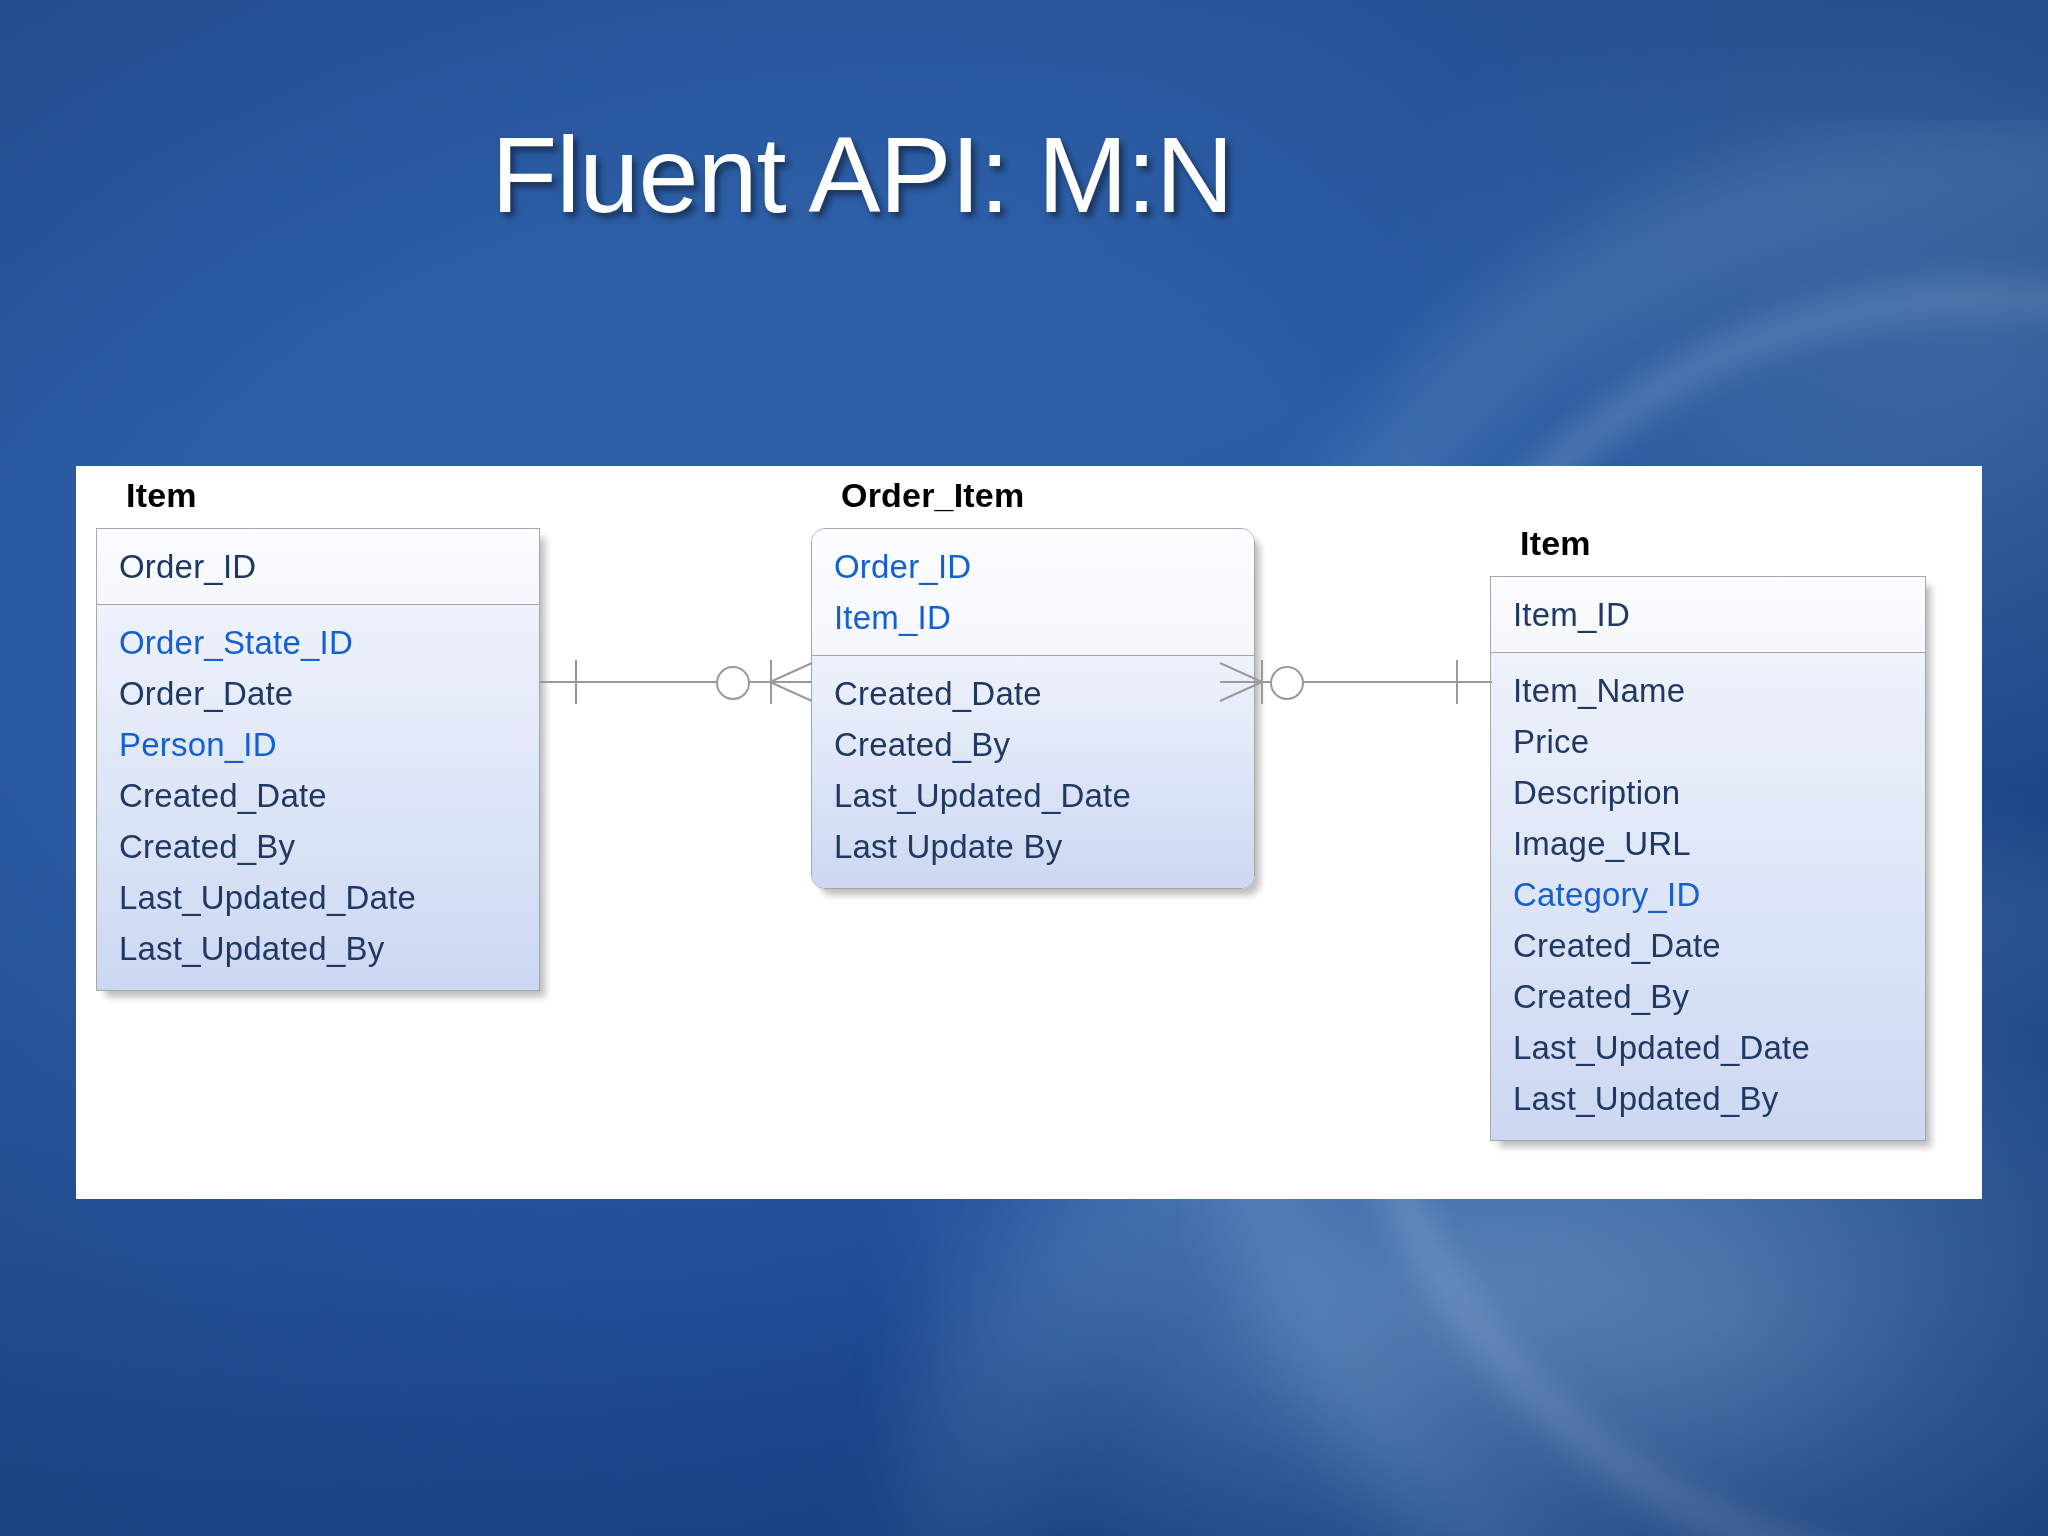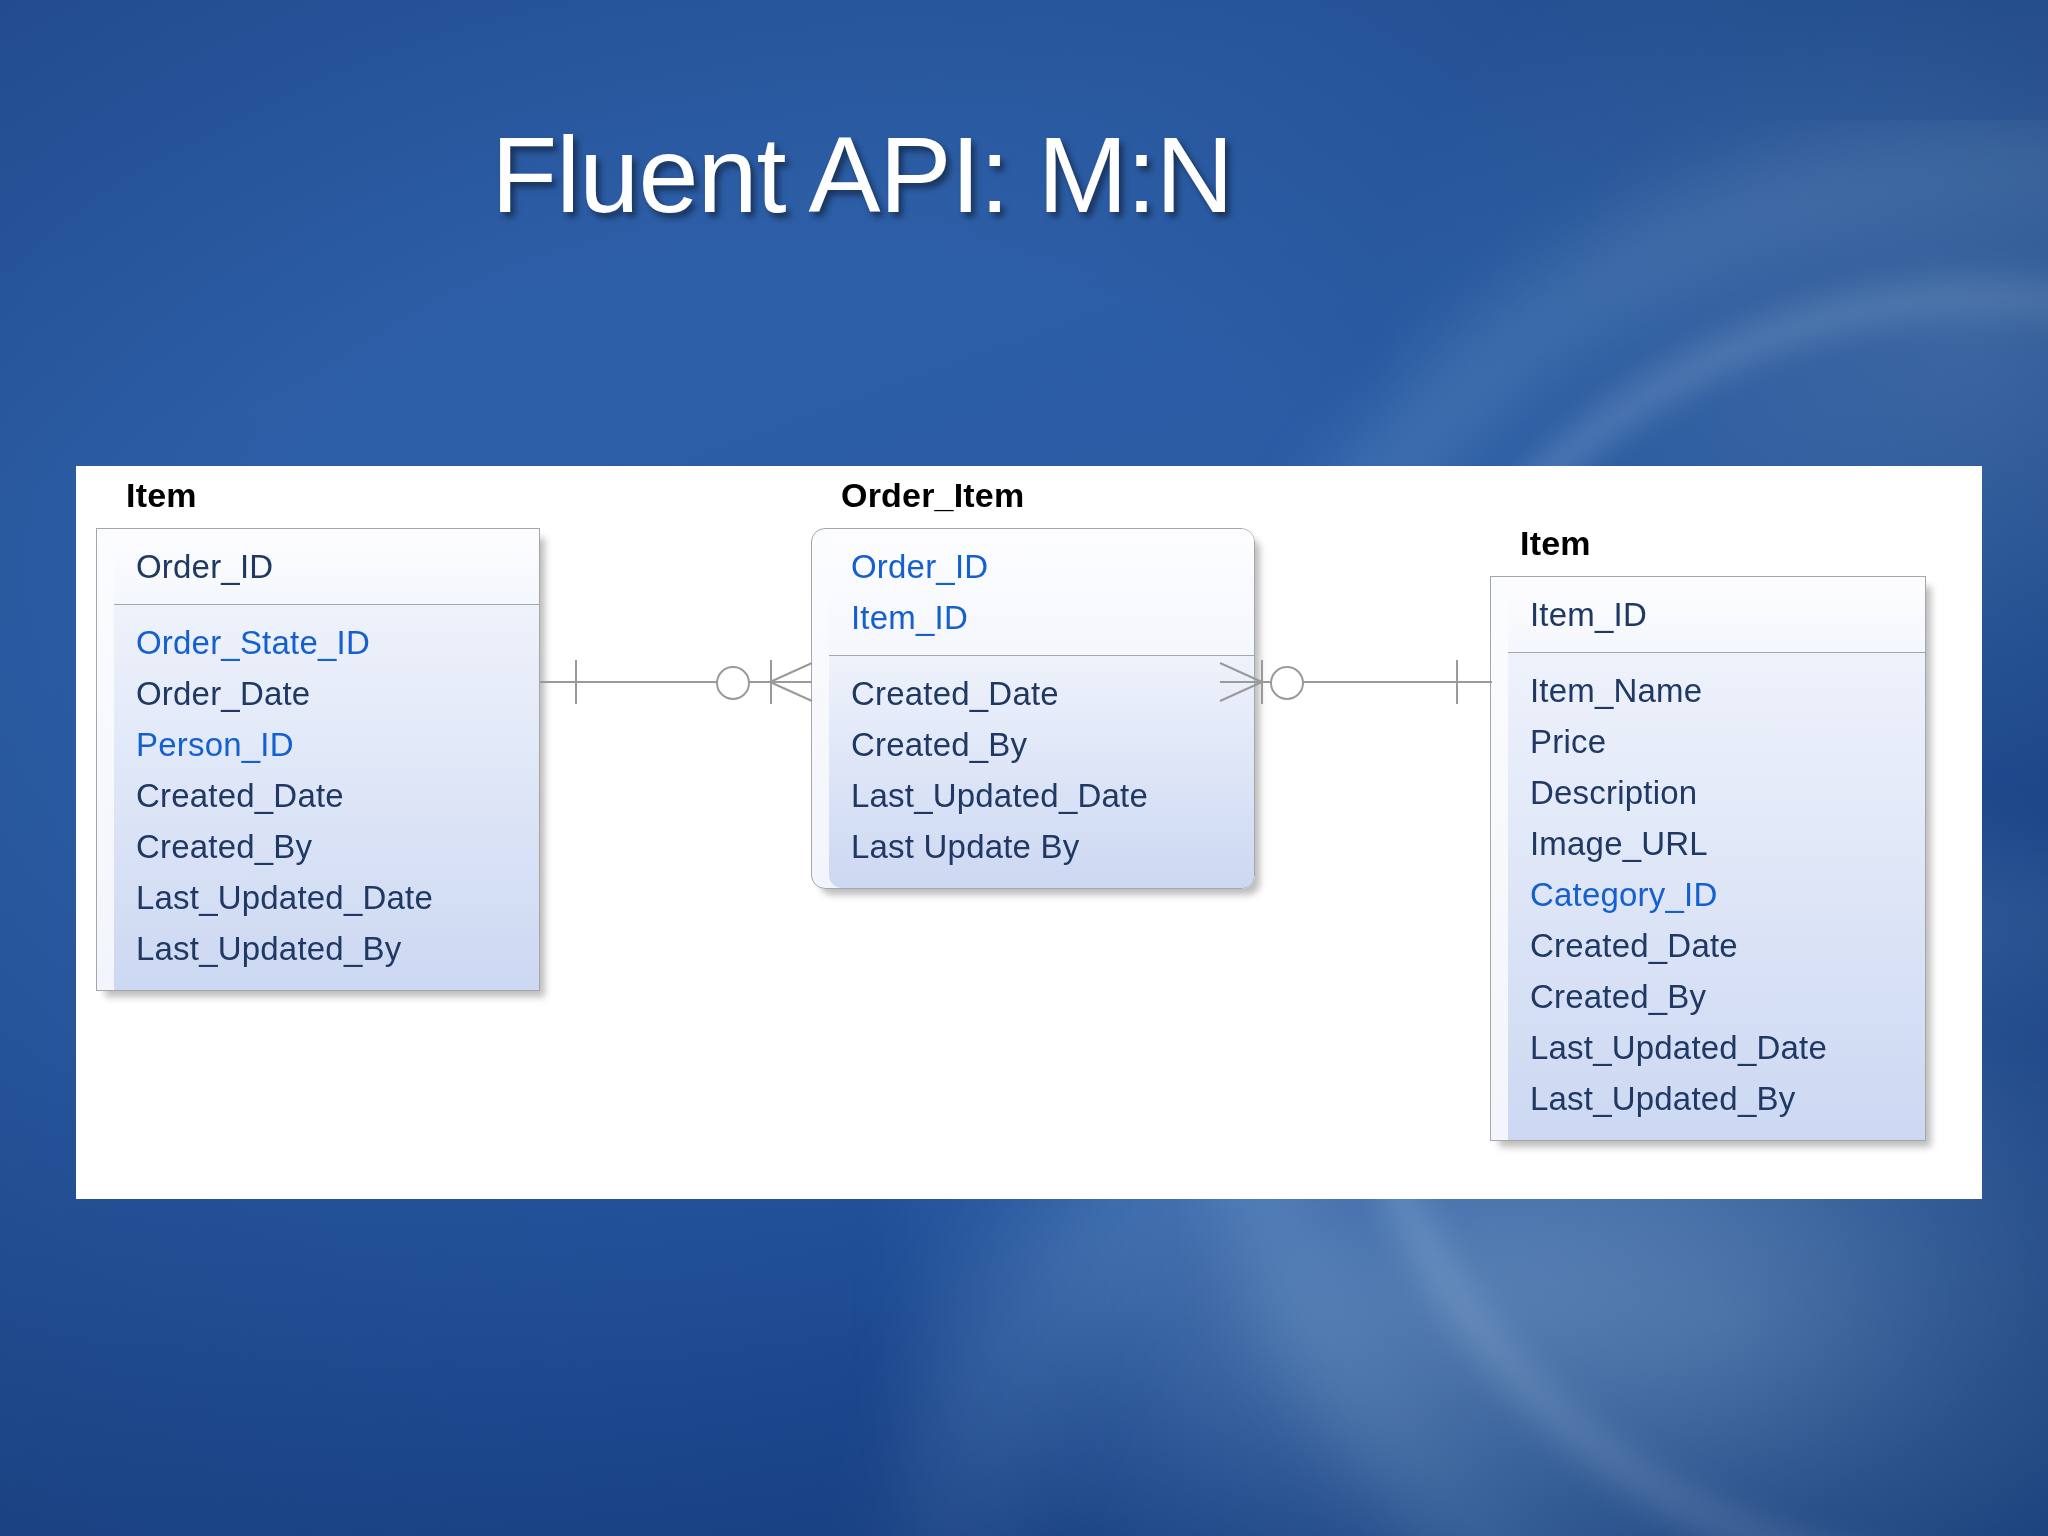--- a/index.html
+++ b/index.html
@@ -91,21 +91,20 @@
     color: #000000;
     white-space: nowrap;
     letter-spacing: 0.2px;
   }
   .box {
     position: relative;
     border: 1px solid #a6a6a6;
     background: linear-gradient(180deg, #fbfcfe 0%, #f2f5fb 100%);
     box-shadow: 7px 8px 7px -2px rgba(0,0,0,0.26);
     box-sizing: border-box;
-    padding-left: 17px;
   }
   .box.rounded { border-radius: 14px; }
   .pk-section {
     padding: 12px 22px 12px 22px;
     border-bottom: 1px solid #a6a6a6;
     background: linear-gradient(180deg, #fdfdff 0%, #f4f7fc 100%);
   }
   .box.rounded .pk-section {
     border-top-left-radius: 13px;
     border-top-right-radius: 13px;

